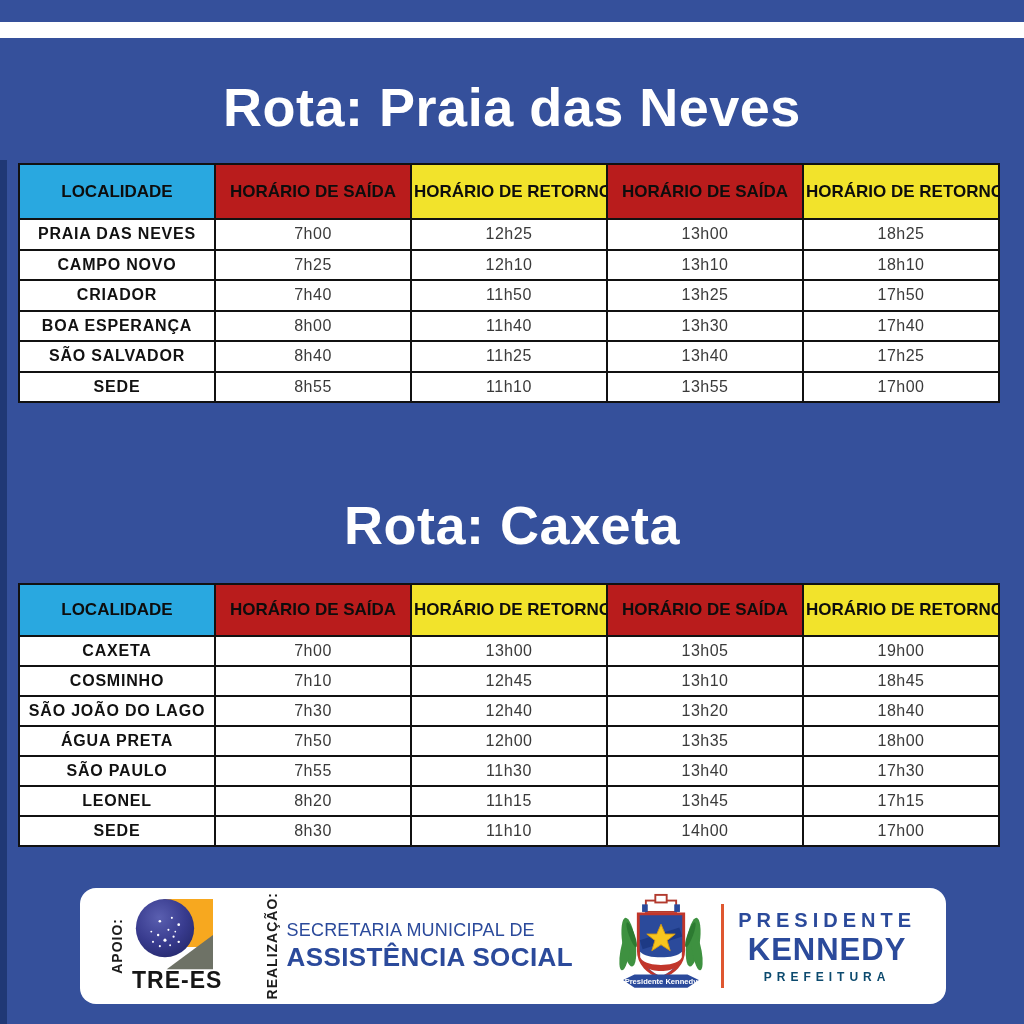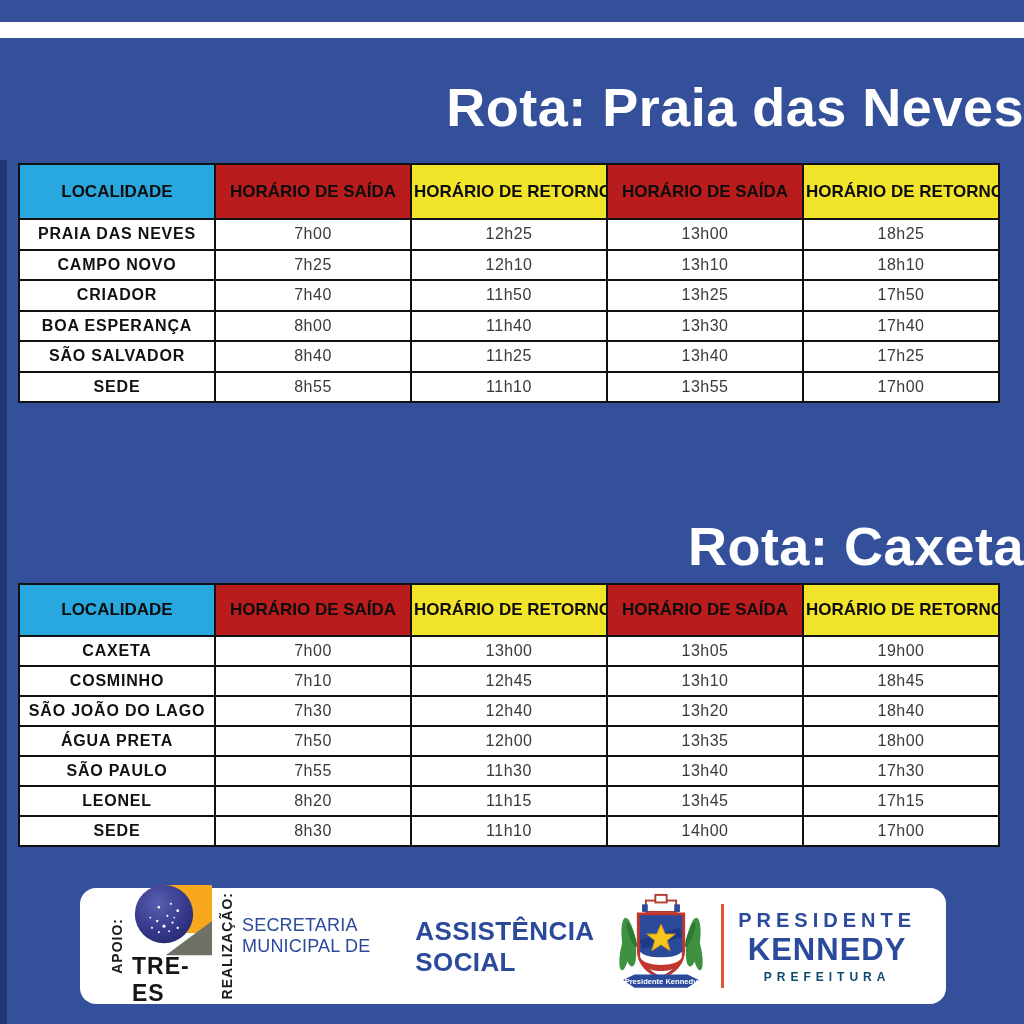--- a/index.html
+++ b/index.html
@@ -5,25 +5,25 @@
   html,body{margin:0;padding:0;}
   .poster{
     position:relative; width:1024px; height:1024px; overflow:hidden;
     background:#35509B;
     font-family:"Liberation Sans", sans-serif;
   }
   .strip-white{position:absolute;left:0;top:22px;width:100%;height:16px;background:#ffffff;}
   .strip-left{position:absolute;left:0;top:160px;width:7px;height:864px;background:#203875;}
 
   .route-title{
-    position:absolute;left:0;width:100%;text-align:right;
+    position:absolute;left:0;width:100%;text-align:center;
     color:#ffffff;font-weight:bold;font-size:54px;letter-spacing:0.5px;
   }
   .title-1{top:76px;}
-  .title-2{top:515px;}
+  .title-2{top:494px;}
 
   .sched{position:absolute;left:18px;width:982px;border-collapse:collapse;table-layout:fixed;}
   .table-1{top:163px;height:240px;}
   .table-2{top:583px;height:264px;}
   .sched th, .sched td{
     border:2px solid #111111;text-align:center;vertical-align:middle;
     overflow:hidden;white-space:nowrap;
   }
   .sched th{font-size:17px;font-weight:bold;color:#0d0d0d;height:53px;padding:0 2px;}
   .table-2 th{height:50px;}
@@ -40,21 +40,21 @@
     padding:0 30px;box-sizing:border-box;
   }
   .fgroup{display:flex;align-items:center;}
   .vlabel{
     writing-mode:vertical-rl;transform:rotate(180deg);
     font-size:14px;font-weight:bold;color:#1c1c1c;letter-spacing:1px;
     line-height:1;margin-right:8px;
   }
   .tre-block{display:flex;flex-direction:column;align-items:center;}
   .tre-word{font-size:23px;font-weight:bold;color:#161616;letter-spacing:1px;margin-top:-4px;}
-  .secretaria-block{display:flex;flex-direction:row;justify-content:center;}
+  .secretaria-block{display:flex;flex-direction:column;justify-content:center;}
   .secretaria-l1{font-size:18px;color:#2B4A9B;letter-spacing:0.2px;}
   .secretaria-l2{font-size:26px;font-weight:bold;color:#2B4A9B;letter-spacing:0.4px;margin-top:1px;}
   .divider-v{width:3px;height:84px;background:#DF5730;margin:0 14px;}
   .kennedy-block{display:flex;flex-direction:column;align-items:center;text-align:center;}
   .kennedy-l1{font-size:20px;font-weight:bold;color:#2B4A9B;letter-spacing:5px;}
   .kennedy-l2{font-size:31px;font-weight:bold;color:#2B4A9B;letter-spacing:1px;line-height:1;margin-top:2px;}
   .kennedy-l3{font-size:12px;font-weight:bold;color:#0c4a6e;letter-spacing:5px;margin-top:5px;}
 </style>
 </head>
 <body>

